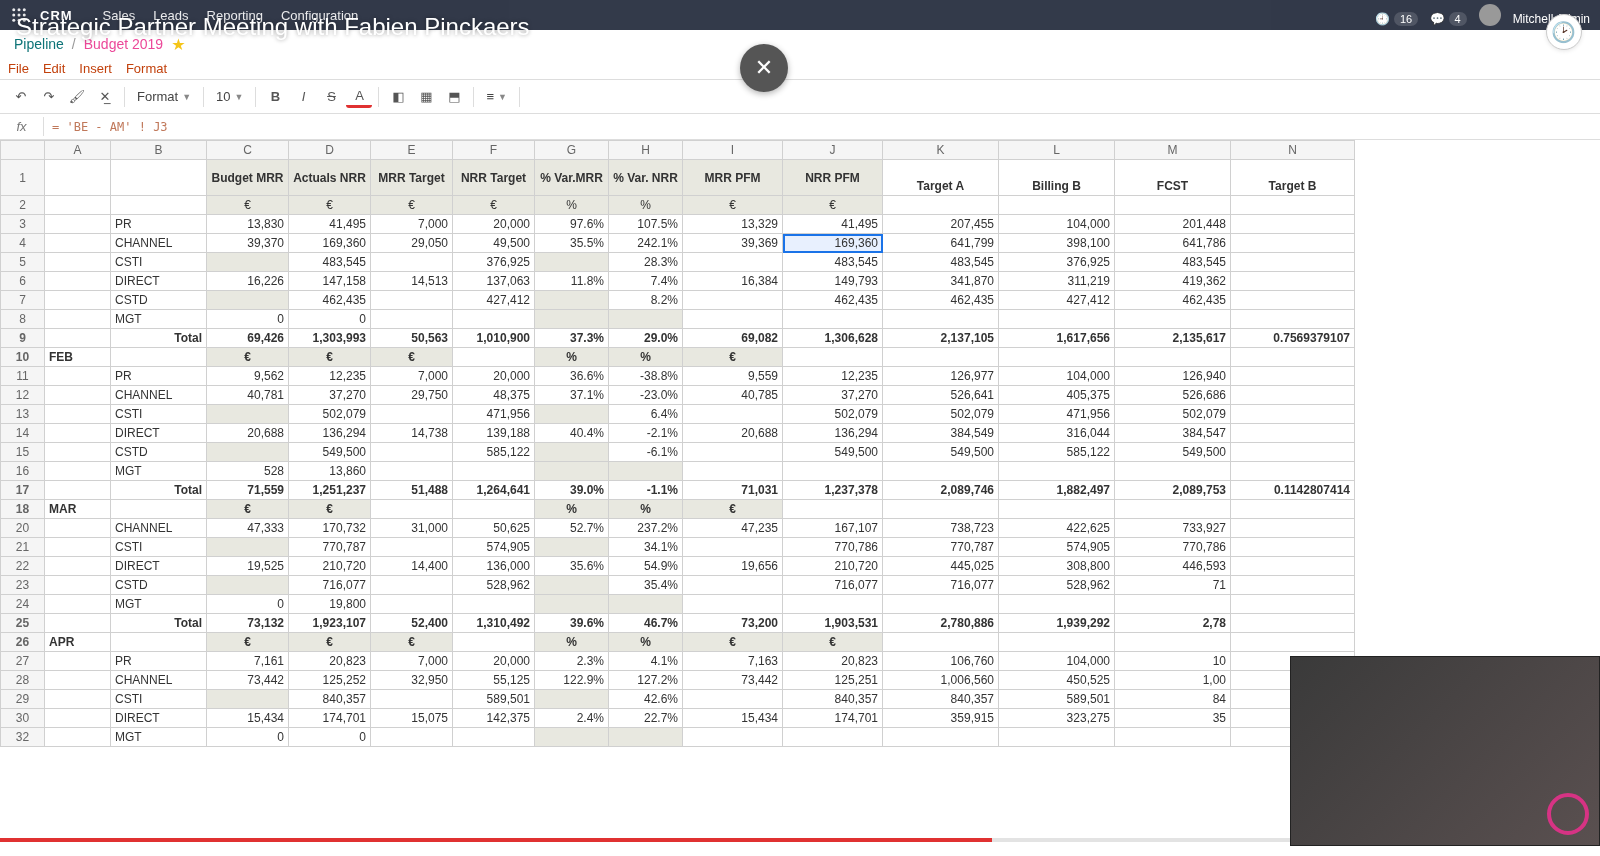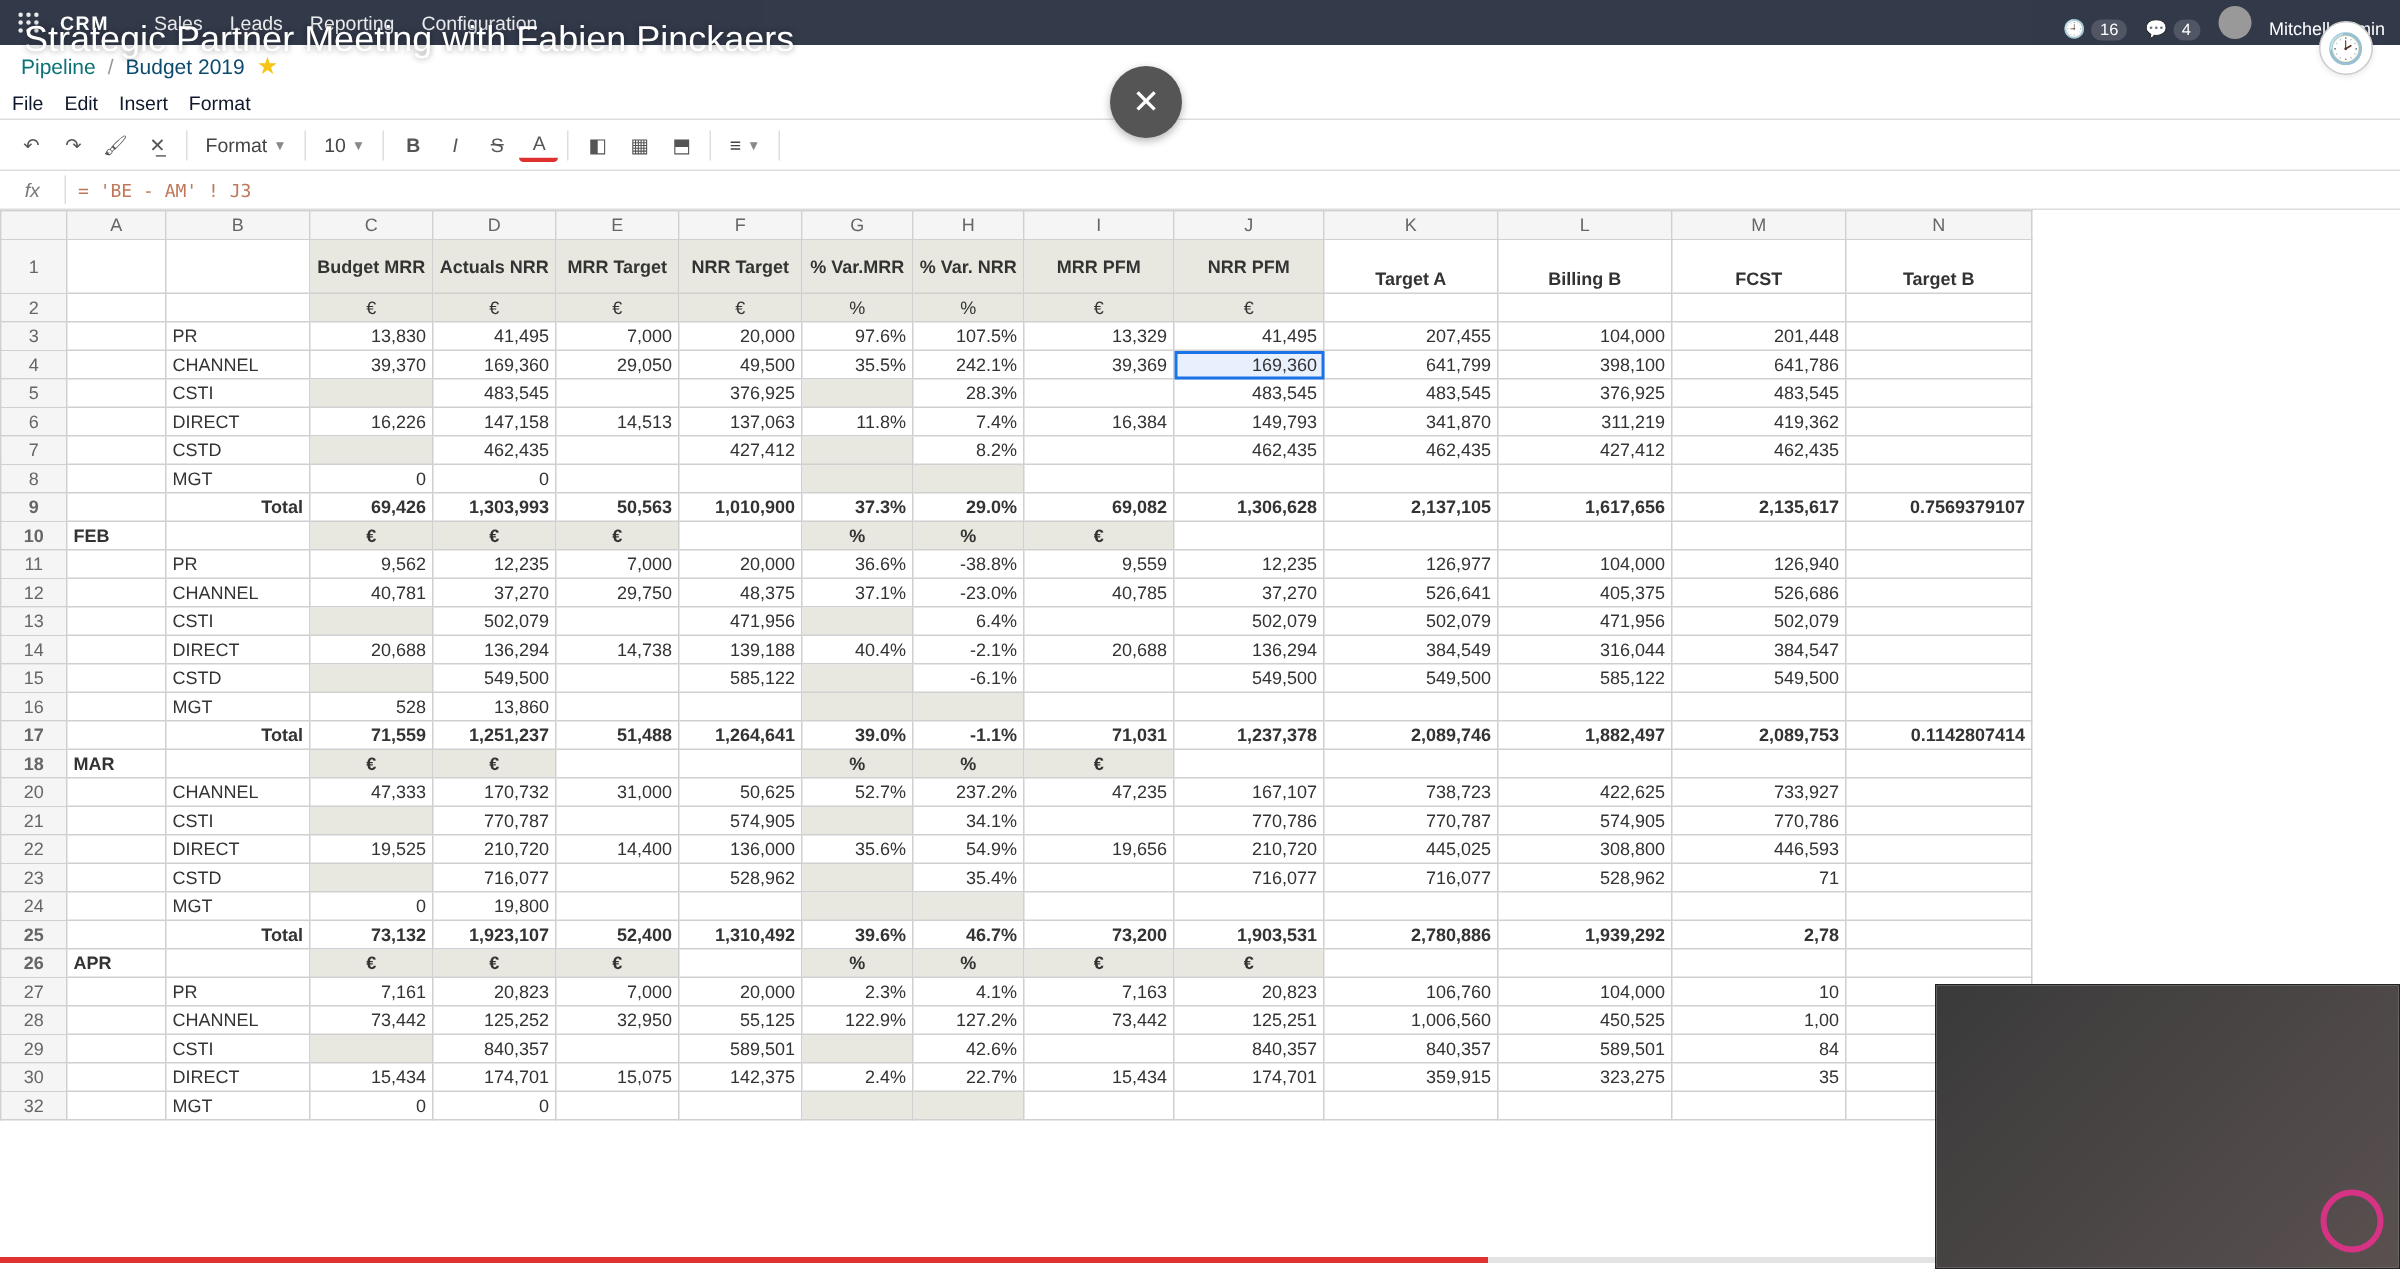--- a/index.html
+++ b/index.html
@@ -9,23 +9,23 @@
 .topbar .brand { font-weight: 600; letter-spacing: 1px; margin-right: 30px; }
 .topbar .nav a { color: #fff; text-decoration: none; margin-right: 18px; font-size: 13px; opacity: 0.9; }
 .topbar .right { margin-left: auto; display: flex; align-items: flex-end; gap: 12px; font-size: 12px; }
 .topbar .badge { background: rgba(255,255,255,0.15); border-radius: 10px; padding: 1px 6px; font-size: 11px; }
 .topbar .avatar { width: 22px; height: 22px; border-radius: 50%; background: #888; }
 .video-title-bar { position: absolute; top: 0; left: 0; right: 90px; height: 54px; display: flex; align-items: center; padding-left: 16px; pointer-events: none; }
 .video-title-bar .vtitle { color: #fff; font-size: 24px; font-weight: 400; text-shadow: 0 0 4px rgba(0,0,0,0.4); }
 .breadcrumbs { height: 28px; padding: 4px 14px; display: flex; align-items: center; gap: 8px; font-size: 14px; }
 .breadcrumbs a { color: #0d7377; text-decoration: none; }
 .breadcrumbs .sep { color: #999; }
-.breadcrumbs .current { color: #0c4a6e; }
+.breadcrumbs .current { color: #ec4899; }
 .breadcrumbs .star { color: #f5c518; font-size: 16px; }
-.filebar { height: 22px; border-bottom: 1px solid #ddd; padding: 0 8px; display: flex; align-items: center; gap: 14px; font-size: 13px; color: #0f172a; }
+.filebar { height: 22px; border-bottom: 1px solid #ddd; padding: 0 8px; display: flex; align-items: center; gap: 14px; font-size: 13px; color: #c2410c; }
 .filebar span { cursor: pointer; }
 .toolbar { height: 34px; border-bottom: 1px solid #ddd; display: flex; align-items: center; padding: 0 8px; gap: 2px; }
 .tbtn { width: 26px; height: 26px; display: flex; align-items: center; justify-content: center; border-radius: 3px; color: #555; cursor: pointer; }
 .tsep { width: 1px; height: 20px; background: #ddd; margin: 0 4px; }
 .tsel { padding: 2px 6px; font-size: 13px; color: #444; display: flex; align-items: center; gap: 4px; cursor: pointer; }
 .tsel .caret { font-size: 9px; color: #888; }
 .fxbar { height: 26px; border-bottom: 1px solid #ddd; display: flex; align-items: center; }
 .fxbar .fxlab { width: 44px; text-align: center; font-style: italic; color: #777; border-right: 1px solid #ddd; padding: 2px 0; }
 .fxbar .fxval { padding: 2px 8px; font-family: monospace; font-size: 12px; color: #c0785a; }
 .grid-wrap { position: relative; width: 100%; overflow: auto; height: calc(856px - 30px - 28px - 22px - 34px - 26px); }

